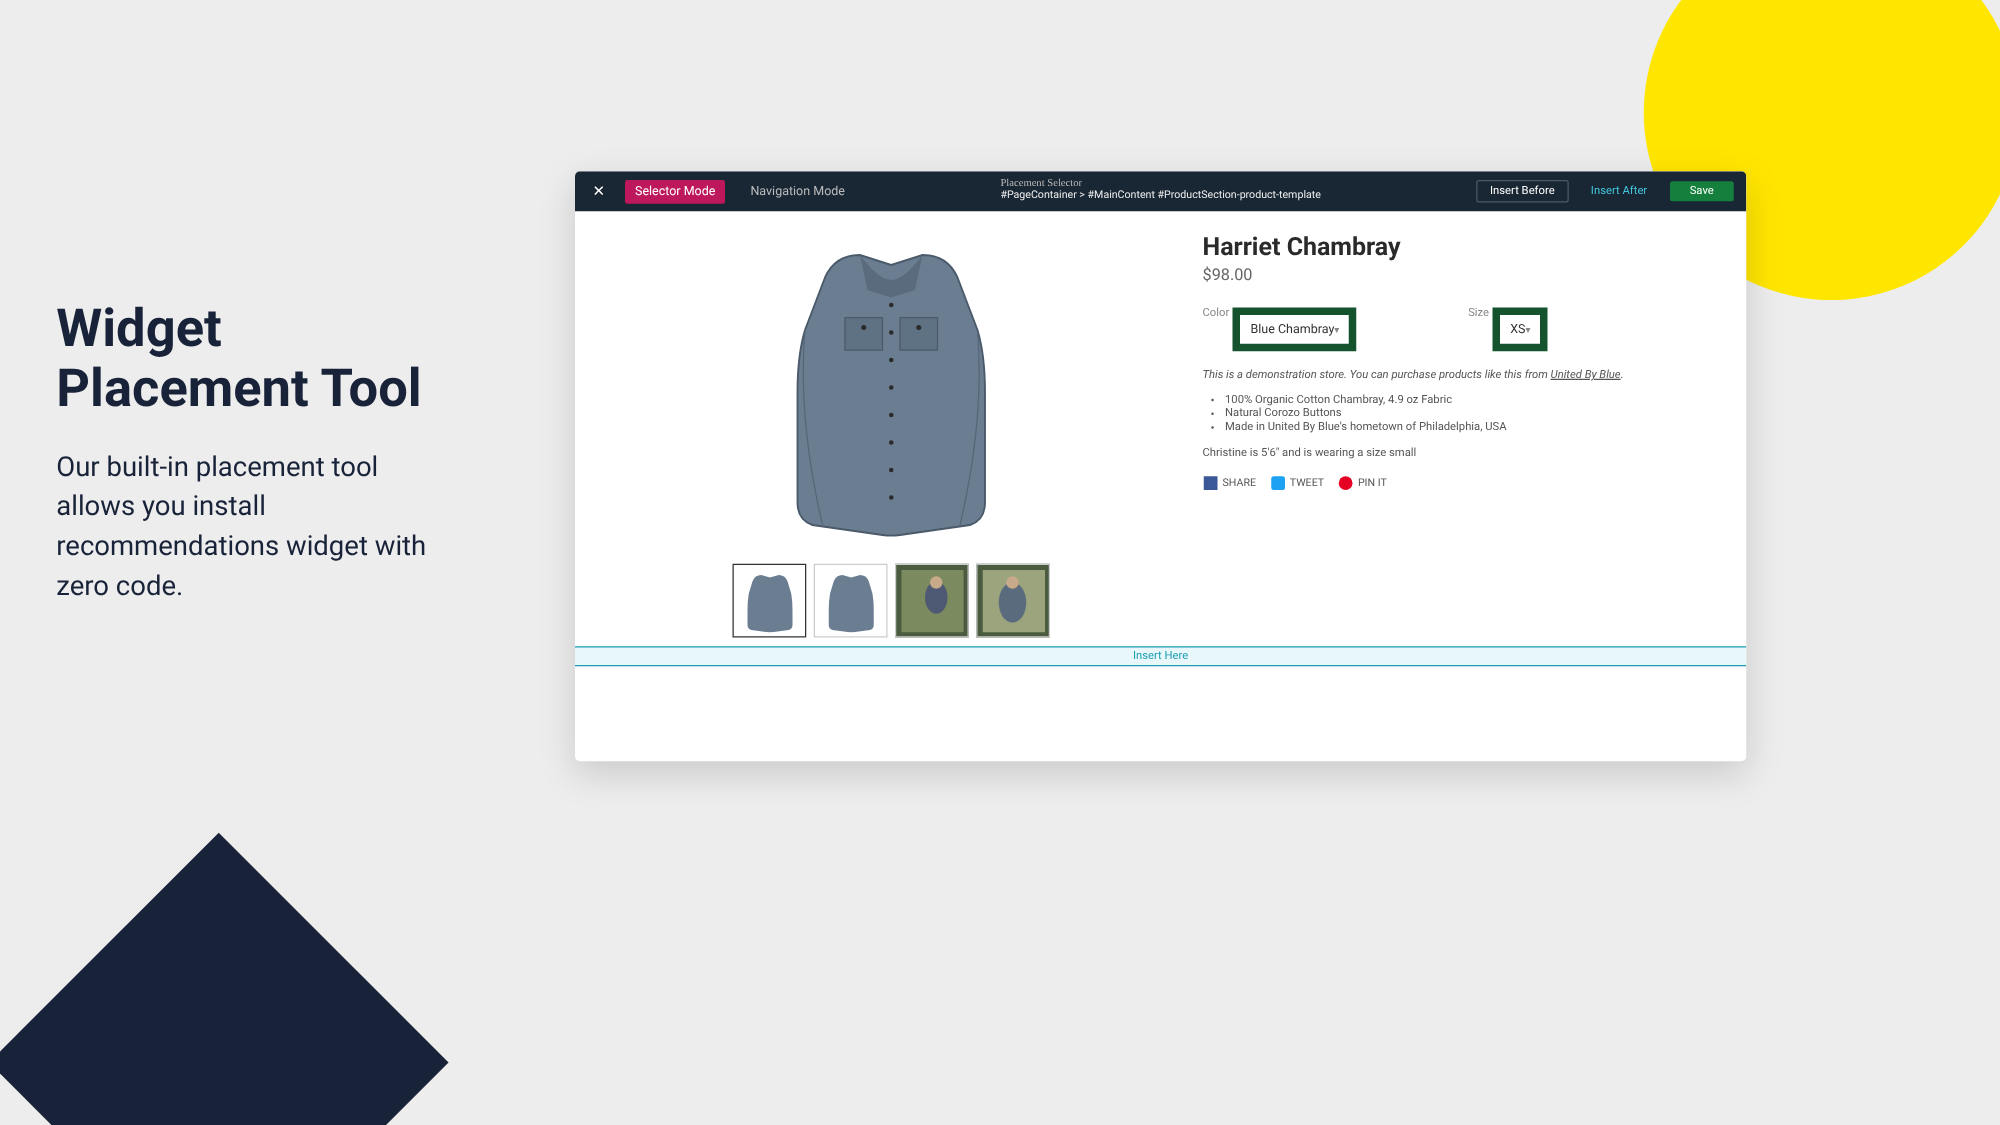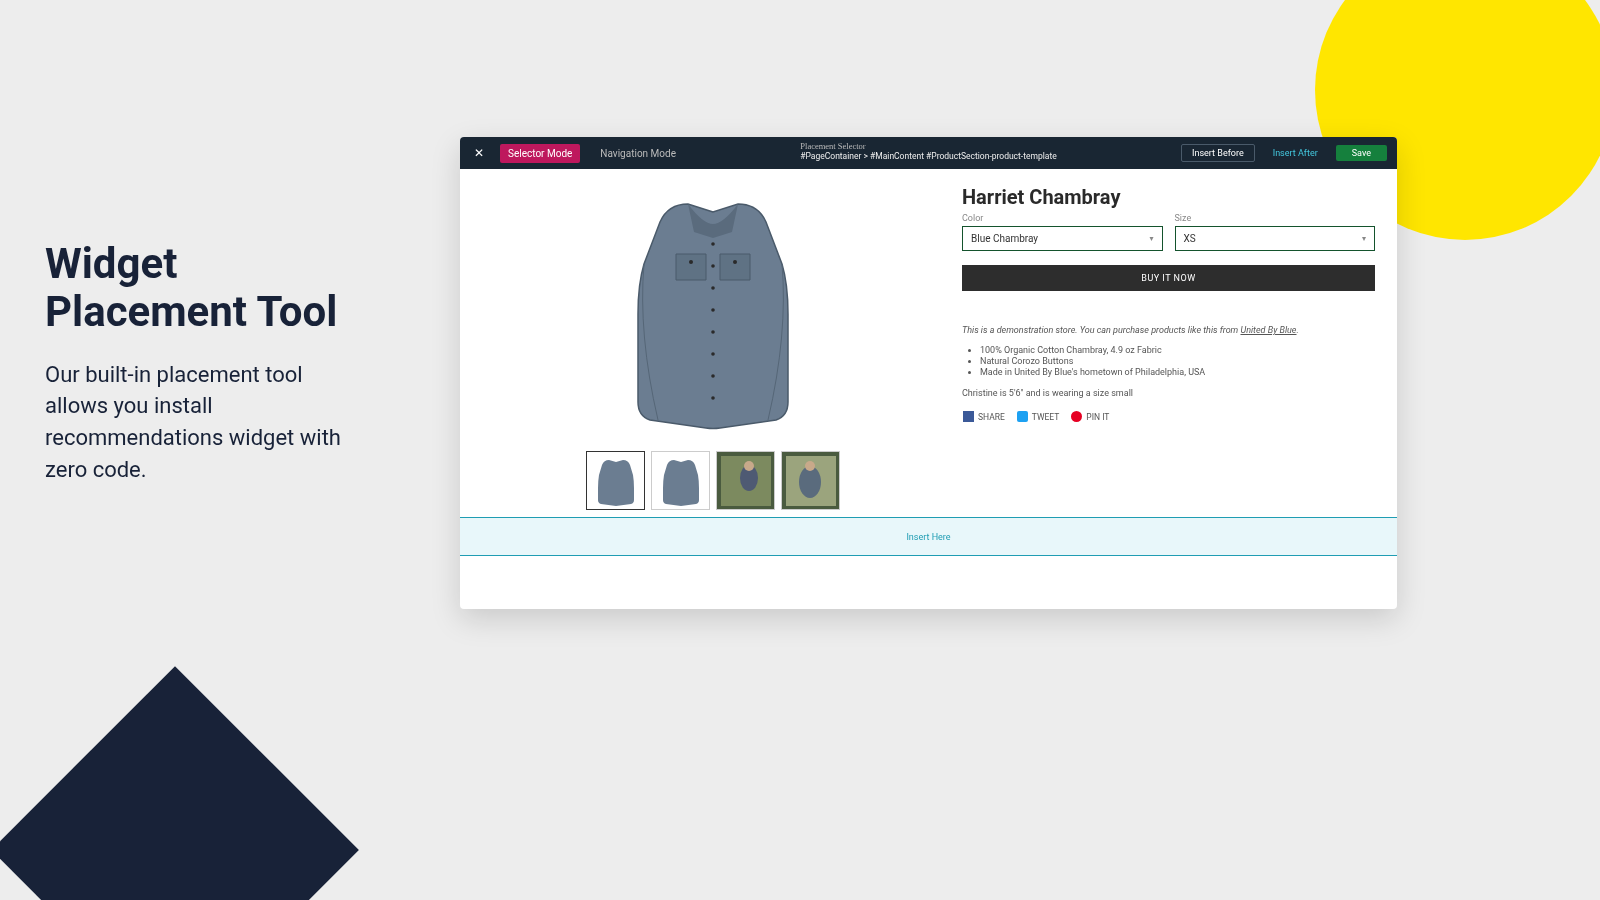--- a/index.html
+++ b/index.html
@@ -147,32 +147,31 @@
   cursor: pointer;
   background: #cdd4d9;
 }
 .thumb.selected { border-color: #333; }
 .thumb .mini-shirt { width: 50px; height: 50px; }
 .thumb.photo { background: #4a5b3f; }
 .right-col { flex: 1; display: flex; flex-direction: column; font-size: 10px; color: #333;}
 .prod-title { font-size: 20px; font-weight: 700; margin-bottom: 4px; color:#2a2a2a;}
 .price { font-size: 13px; margin-bottom: 18px; color: #666; }
 .variant-row { display: flex; gap: 12px; margin-bottom: 14px;}
-.variant { flex: 1; display:flex; flex-direction:column; gap:3px;}
+.variant { flex: 1; display:flex; gap:3px;}
 .variant label { font-size: 9px; color: #888;}
 .sel {
-  border: 1px solid #14532d;
+  border: 6px solid #14532d;
   padding: 6px 8px;
   font-size: 10px;
   display: flex;
   justify-content: space-between;
   align-items: center;
   cursor: pointer;
   background:#fff;
-  gap:20px;
 }
 .sel .chev { font-size: 8px; color:#888;}
 .btn-cart {
   border: 1px solid #333;
   text-align: center;
   padding: 8px;
   font-size: 9px;
   letter-spacing: 0.5px;
   margin-bottom: 6px;
   cursor: pointer;
@@ -196,21 +195,21 @@
 .socials { display: flex; gap: 10px; font-size: 8.5px; color: #555;}
 .sbtn { display: flex; align-items:center; gap:4px; cursor:pointer; border:1px solid transparent;}
 .sbtn .ic { width: 11px; height: 11px; display:inline-block;}
 .fb { background:#3b5998;}
 .tw { background:#1da1f2; border-radius:2px;}
 .pn { background:#e60023; border-radius:50%;}
 .insert-here {
   position: absolute;
   left: 0; right: 0;
   top: 380px;
-  height: 39px;
+  height: 16px;
   border-top: 1px solid #1f9db3;
   border-bottom: 1px solid #1f9db3;
   background: #e8f7fa;
   color: #1f9db3;
   font-size: 9px;
   display: flex;
   align-items: center;
   justify-content: center;
   cursor: pointer;
 }
@@ -290,37 +289,37 @@
               <rect width="50" height="50" fill="#9ba47d"></rect>
               <ellipse cx="24" cy="26" rx="11" ry="16" fill="#5a6b7d"></ellipse>
               <circle cx="24" cy="10" r="5" fill="#c8a98a"></circle>
             </svg>
         </div>
       </div>
     </div>
 
     <div class="right-col">
       <div class="prod-title">Harriet Chambray</div>
+      <div class="price">$98.00</div>
       <div class="variant-row">
         <div class="variant">
           <label>Color</label>
           <div class="sel">
             <span>Blue Chambray</span>
             <span class="chev">▾</span>
           </div>
         </div>
         <div class="variant">
           <label>Size</label>
           <div class="sel">
             <span>XS</span>
             <span class="chev">▾</span>
           </div>
         </div>
       </div>
-      <div class="btn-buy">BUY IT NOW</div>
       <div class="demo-note">
         <span>This is a demonstration store. You can purchase products like this from </span><span class="link">United By Blue</span><span>.</span>
       </div>
       <ul class="features">
         <li>100% Organic Cotton Chambray, 4.9 oz Fabric</li>
         <li>Natural Corozo Buttons</li>
         <li>Made in United By Blue's hometown of Philadelphia, USA</li>
       </ul>
       <div class="model-note">Christine is 5'6" and is wearing a size small</div>
       <div class="socials">

